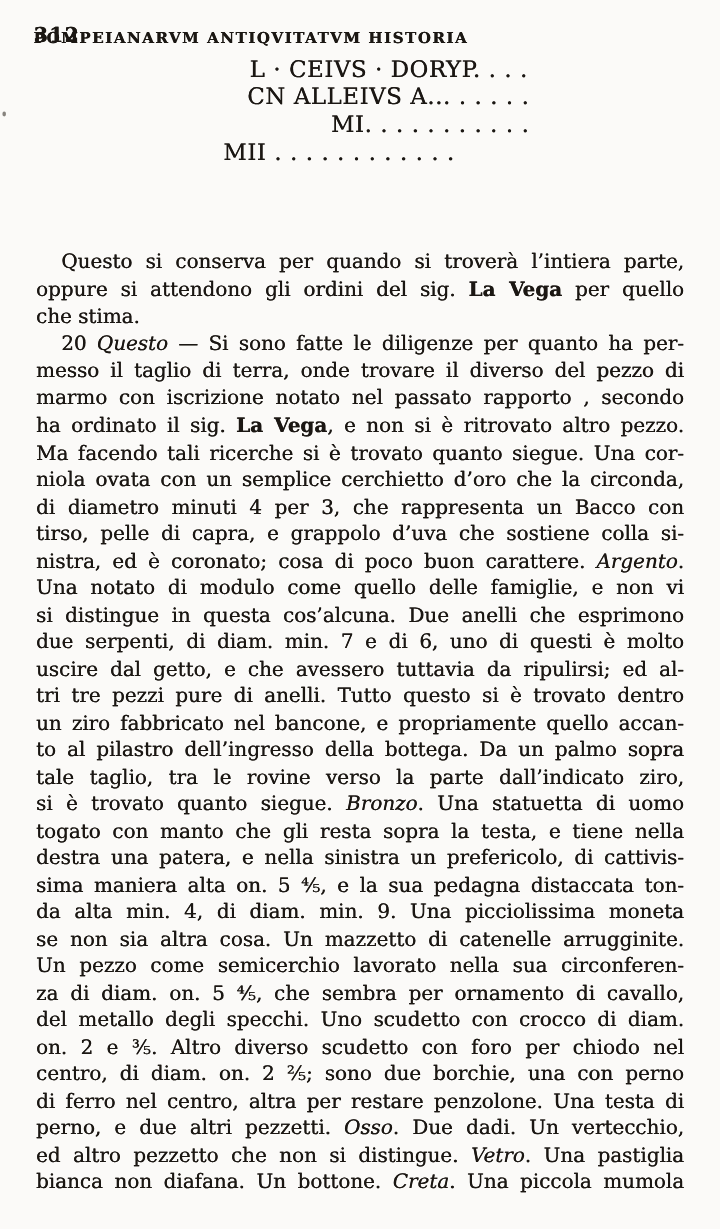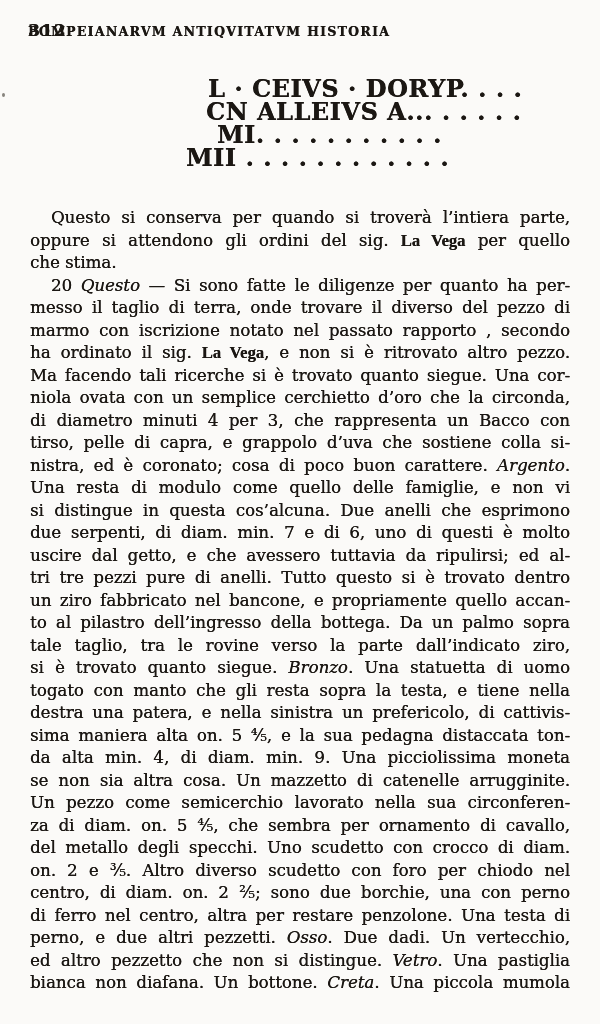--- a/index.html
+++ b/index.html
@@ -21,78 +21,78 @@
   }
   .running-title{
     font-size:12.5px;font-weight:700;letter-spacing:1.3px;
     padding-top:4px;
     text-shadow:0.3px 0 0 currentColor;
     white-space:nowrap;
   }
 
   
   .inscription{
-    position:absolute;top:77px;left:208px;
-    font-size:24px;line-height:23px;font-weight:700;
+    position:absolute;top:47px;left:208px;
+    font-size:19px;line-height:23px;font-weight:400;
     letter-spacing:0.5px;white-space:nowrap;
     text-shadow:0.3px 0 0 currentColor;
   }
 
   
   .textblock{
     position:absolute;left:30px;top:207px;width:540px;
     font-size:16.6px;line-height:22.5px;
     text-shadow:0.25px 0 0 currentColor;
   }
   .line{
     text-align:justify;
     text-align-last:justify;
     white-space:normal;
   }
   .line.indent{text-indent:21px;}
   .line.last{text-align-last:left;}
   i{font-style:italic;}
-  b{font-weight:700;font-family:Liberation Serif, serif;}
+  b{font-weight:700;}
 
   .speck{
     position:absolute;left:2px;top:93px;width:3px;height:4px;
     background:#6a655f;border-radius:50%;opacity:.8;
   }
 </style>
 </head>
 <body>
 
 <div class="page">
 
   <div class="header">
     <span class="pagenum">312</span>
     <div class="running-title">POMPEIANARVM ANTIQVITATVM HISTORIA</div>
   </div>
 
   <div class="inscription">
       <div style="margin-left: 0px;">L · CEIVS · DORYP. . . .</div>
       <div style="margin-left: -2px;">CN ALLEIVS A... . . . . .</div>
-      <div style="margin-left: 9px;">MI. . . . . . . . . . .</div>
+      <div style="margin-left: 30px; text-align: right;">MI. . . . . . . . . . .</div>
       <div style="margin-left: -22px;">MII . . . . . . . . . . . .</div>
     </div>
 
   <div class="textblock">
       <div class="line indent">Questo si conserva per quando si troverà l’intiera parte,</div>
       <div class="line">oppure si attendono gli ordini del sig. <b>La Vega</b> per quello</div>
       <div class="line last">che stima.</div>
       <div class="line indent">20 <i>Questo</i> — Si sono fatte le diligenze per quanto ha per-</div>
       <div class="line">messo il taglio di terra, onde trovare il diverso del pezzo di</div>
       <div class="line">marmo con iscrizione notato nel passato rapporto , secondo</div>
       <div class="line">ha ordinato il sig. <b>La Vega</b>, e non si è ritrovato altro pezzo.</div>
       <div class="line">Ma facendo tali ricerche si è trovato quanto siegue. Una cor-</div>
       <div class="line">niola ovata con un semplice cerchietto d’oro che la circonda,</div>
       <div class="line">di diametro minuti 4 per 3, che rappresenta un Bacco con</div>
       <div class="line">tirso, pelle di capra, e grappolo d’uva che sostiene colla si-</div>
       <div class="line">nistra, ed è coronato; cosa di poco buon carattere. <i>Argento</i>.</div>
-      <div class="line">Una resta di modulo come quello delle famiglie, e non vi</div>
+      <div class="line">Una notato di modulo come quello delle famiglie, e non vi</div>
       <div class="line">si distingue in questa cos’alcuna. Due anelli che esprimono</div>
       <div class="line">due serpenti, di diam. min. 7 e di 6, uno di questi è molto</div>
       <div class="line">uscire dal getto, e che avessero tuttavia da ripulirsi; ed al-</div>
       <div class="line">tri tre pezzi pure di anelli. Tutto questo si è trovato dentro</div>
       <div class="line">un ziro fabbricato nel bancone, e propriamente quello accan-</div>
       <div class="line">to al pilastro dell’ingresso della bottega. Da un palmo sopra</div>
       <div class="line">tale taglio, tra le rovine verso la parte dall’indicato ziro,</div>
       <div class="line">si è trovato quanto siegue. <i>Bronzo</i>. Una statuetta di uomo</div>
       <div class="line">togato con manto che gli resta sopra la testa, e tiene nella</div>
       <div class="line">destra una patera, e nella sinistra un prefericolo, di cattivis-</div>

